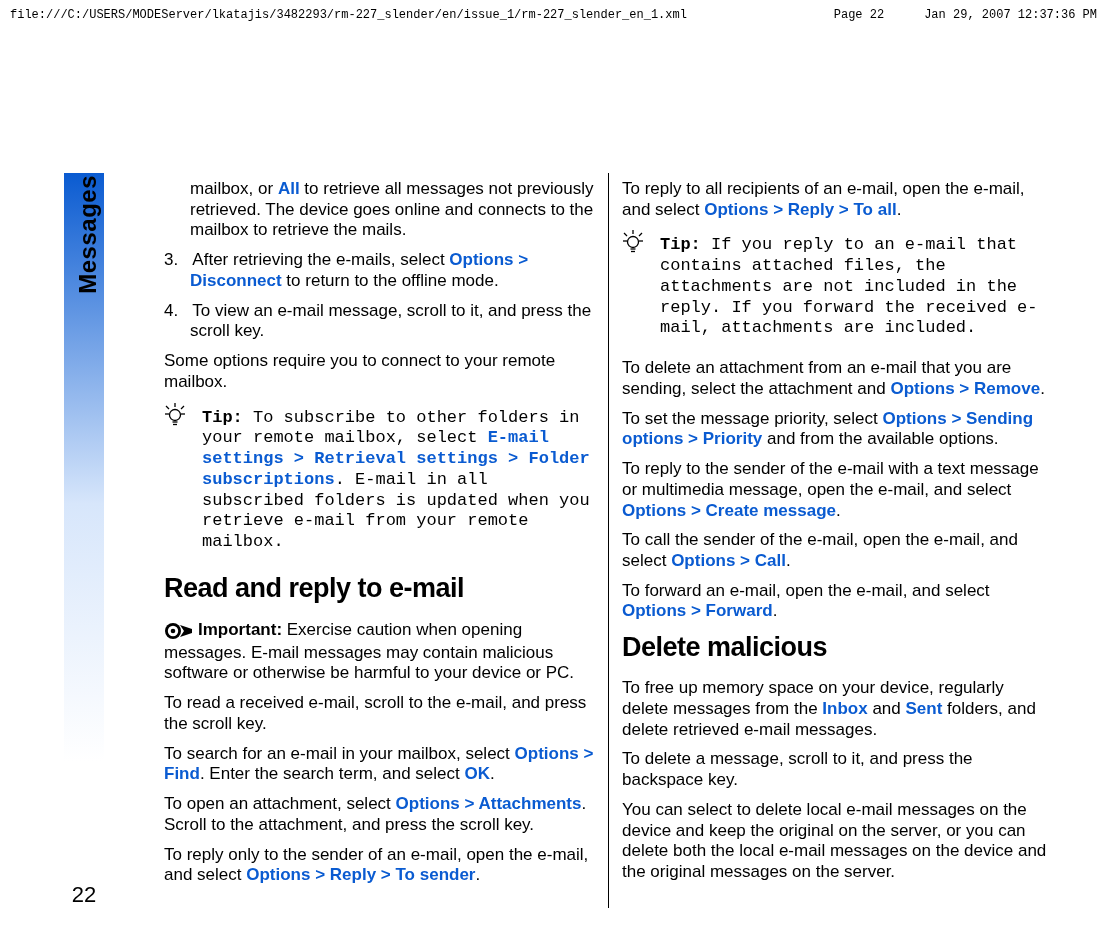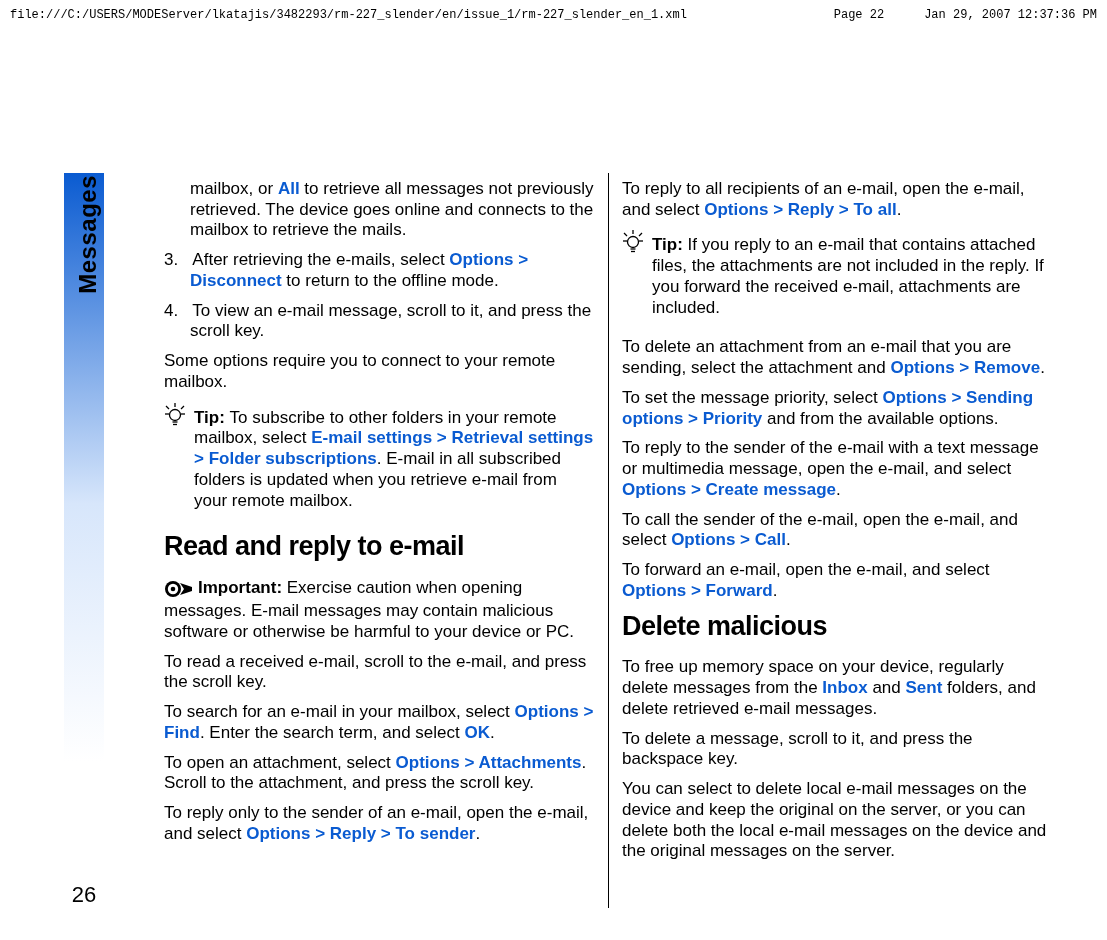--- a/index.html
+++ b/index.html
@@ -95,22 +95,23 @@
   .gt { color: #0a5bd1; font-weight: bold; }
   h2 {
     font-size: 27px;
     font-weight: bold;
     margin-top: 0;
     margin-bottom: 14px;
     letter-spacing: -0.5px;
   }
   .tip-block, .imp-block {
     display: flex;
-    gap: 4px;
+    gap: 12px;
     margin-bottom: 10px;
+    font-family: Liberation Mono, monospace;
   }
   .tip-block .icon, .imp-block .icon {
     flex: 0 0 26px;
     padding-top: 0;
   }
   .tip-block .text, .imp-block .text { flex: 1; }
   svg { display: block; }
   b { font-weight: bold; }
 </style>
 </head>
@@ -120,21 +121,21 @@
   <span class="left">file:///C:/USERS/MODEServer/lkatajis/3482293/rm-227_slender/en/issue_1/rm-227_slender_en_1.xml</span>
   <span class="mid">Page 22</span>
   <span class="right">Jan 29, 2007 12:37:36 PM</span>
 </div>
 
 <div class="page-wrap">
   <div class="side-blue"></div>
   <div class="side-tab">
     <div class="side-tab-inner">Messages</div>
   </div>
-  <div class="page-num">26</div>
+  <div class="page-num">22</div>
 
   <div class="columns">
 
     <div class="col">
       <p style="margin-left:26px;">
         <span>mailbox, or </span><span class="link">All</span><span> to retrieve all messages not previously retrieved. The device goes online and connects to the mailbox to retrieve the mails.</span>
       </p>
       <p style="margin-left:26px; text-indent:-26px;">
         <span>3.</span>&nbsp;&nbsp;&nbsp;<span>After retrieving the e-mails, select </span><span class="link">Options</span><span class="gt"> &gt; </span><span class="link">Disconnect</span><span> to return to the offline mode.</span>
       </p>

